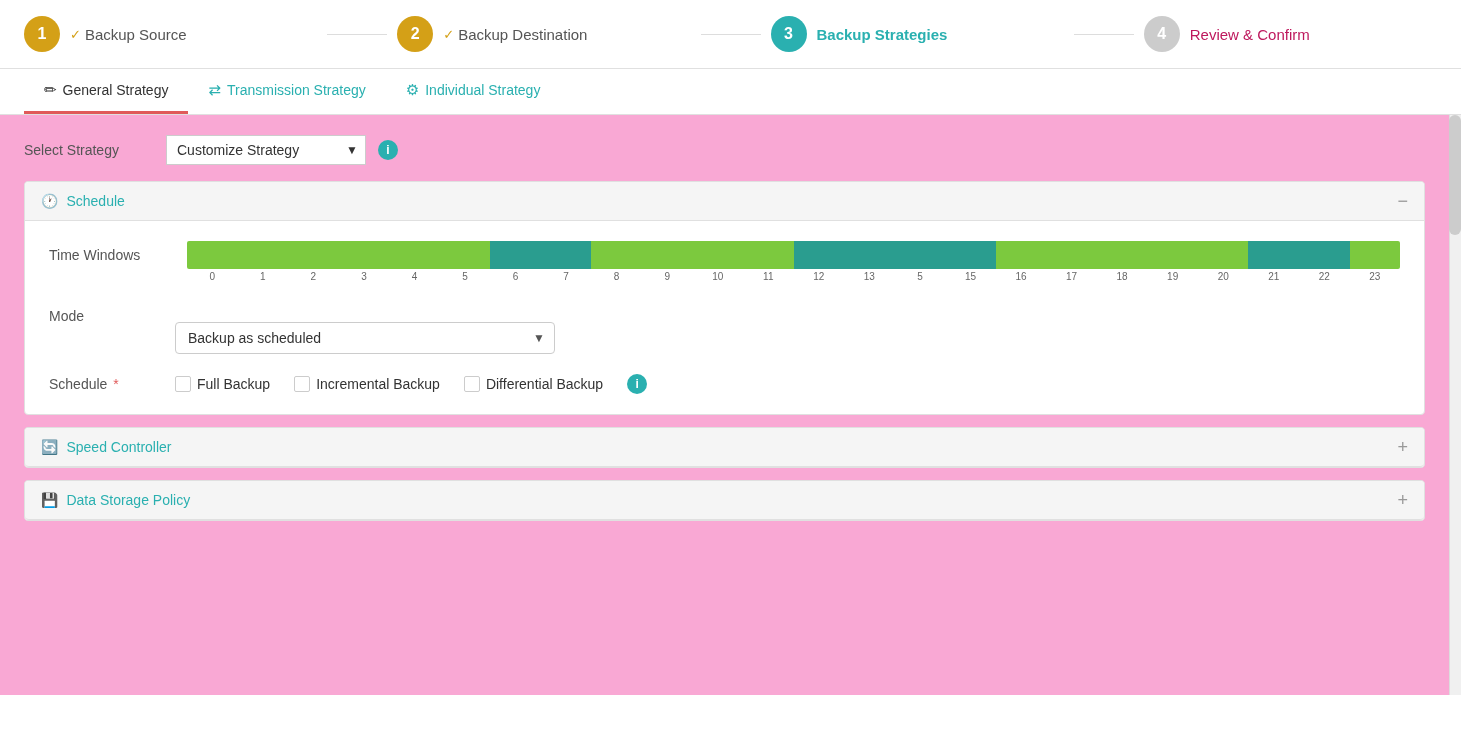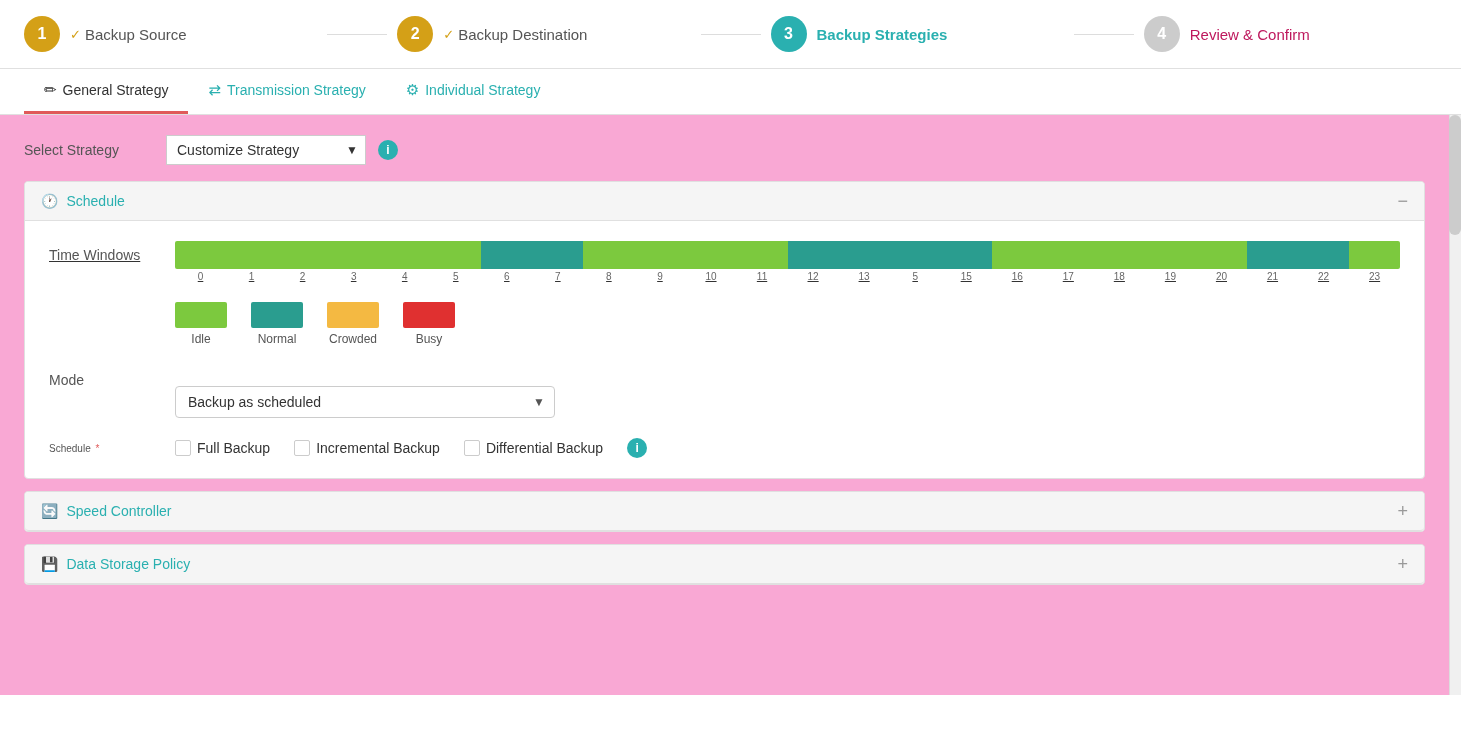--- a/index.html
+++ b/index.html
@@ -154,22 +154,21 @@
     }
     .panel-body {
       padding: 20px 24px;
     }
 
     
     .time-windows-row {
       display: flex;
       align-items: flex-start;
       margin-bottom: 20px;
-      gap: 16px;
-      text-decoration: underline;
+      gap: 28px;
     }
     .row-label {
       font-size: 14px;
       color: #555;
       width: 110px;
       padding-top: 6px;
       flex-shrink: 0;
     }
     .time-bar-container {
       flex: 1;
@@ -249,21 +248,21 @@
       color: #555;
     }
 
     
     .schedule-row {
       display: flex;
       align-items: center;
       gap: 16px;
     }
     .schedule-label {
-      font-size: 10px;
+      font-size: 14px;
       color: #555;
       width: 110px;
       flex-shrink: 0;
     }
     .required-star {
       color: #e05a5a;
       margin-left: 2px;
     }
     .checkbox-group {
       display: flex;
@@ -453,40 +452,20 @@
                 <span class="time-label">18</span>
                 <span class="time-label">19</span>
                 <span class="time-label">20</span>
                 <span class="time-label">21</span>
                 <span class="time-label">22</span>
                 <span class="time-label">23</span>
               </div>
           </div>
         </div>
 
-        <div style="margin-left: 126px; margin-bottom: 20px;">
-          <div class="legend" id="legend">
-              <div class="legend-item">
-                <div class="legend-color" style="background: rgb(124, 201, 62);"></div>
-                <span class="legend-label">Idle</span>
-              </div>
-              <div class="legend-item">
-                <div class="legend-color" style="background: rgb(42, 157, 143);"></div>
-                <span class="legend-label">Normal</span>
-              </div>
-              <div class="legend-item">
-                <div class="legend-color" style="background: rgb(244, 185, 66);"></div>
-                <span class="legend-label">Crowded</span>
-              </div>
-              <div class="legend-item">
-                <div class="legend-color" style="background: rgb(224, 48, 48);"></div>
-                <span class="legend-label">Busy</span>
-              </div>
-            </div>
-        </div>
 
         <div class="mode-row">
           <span class="row-label">Mode</span>
           <div class="mode-dropdown-wrapper">
             <select class="mode-select">
               <option>Backup as scheduled</option>
               <option>Backup immediately</option>
               <option>Backup on event</option>
             </select>
             <span class="mode-arrow">▼</span>

